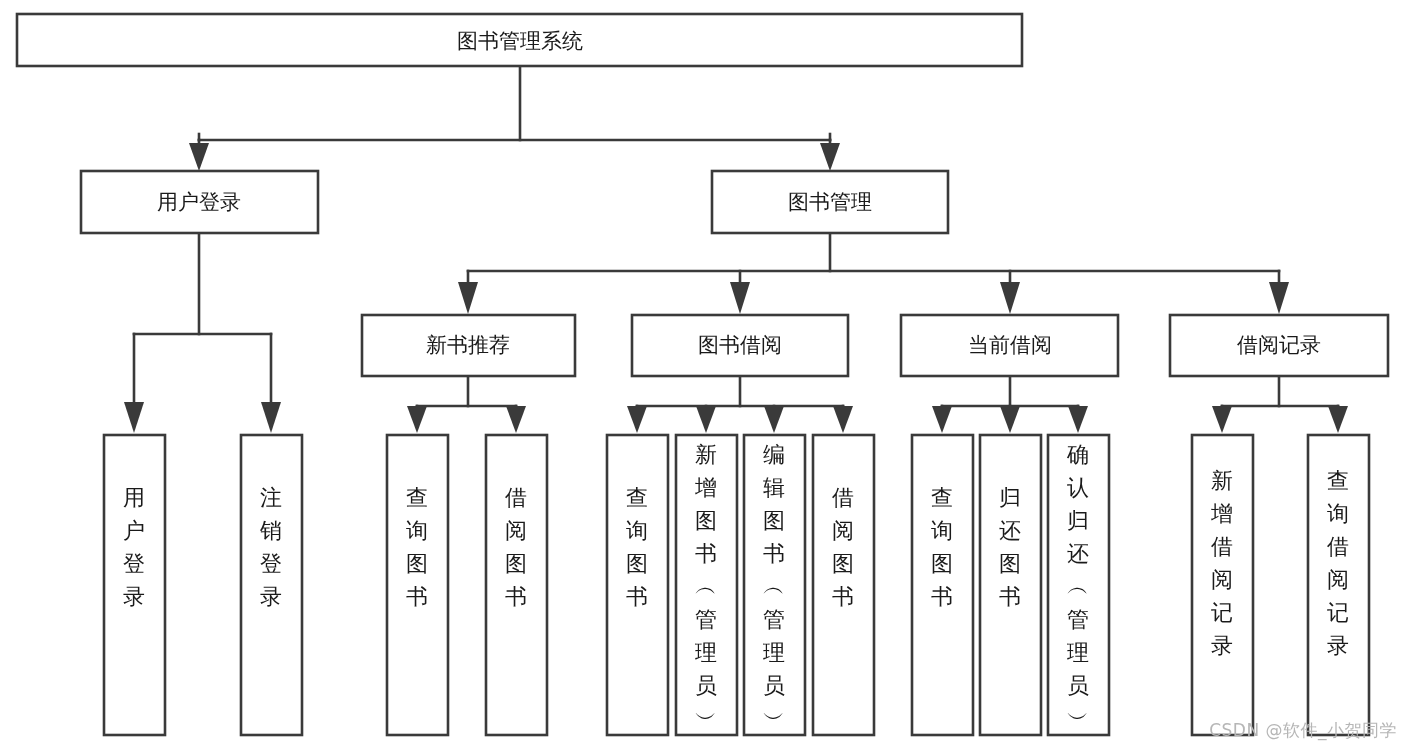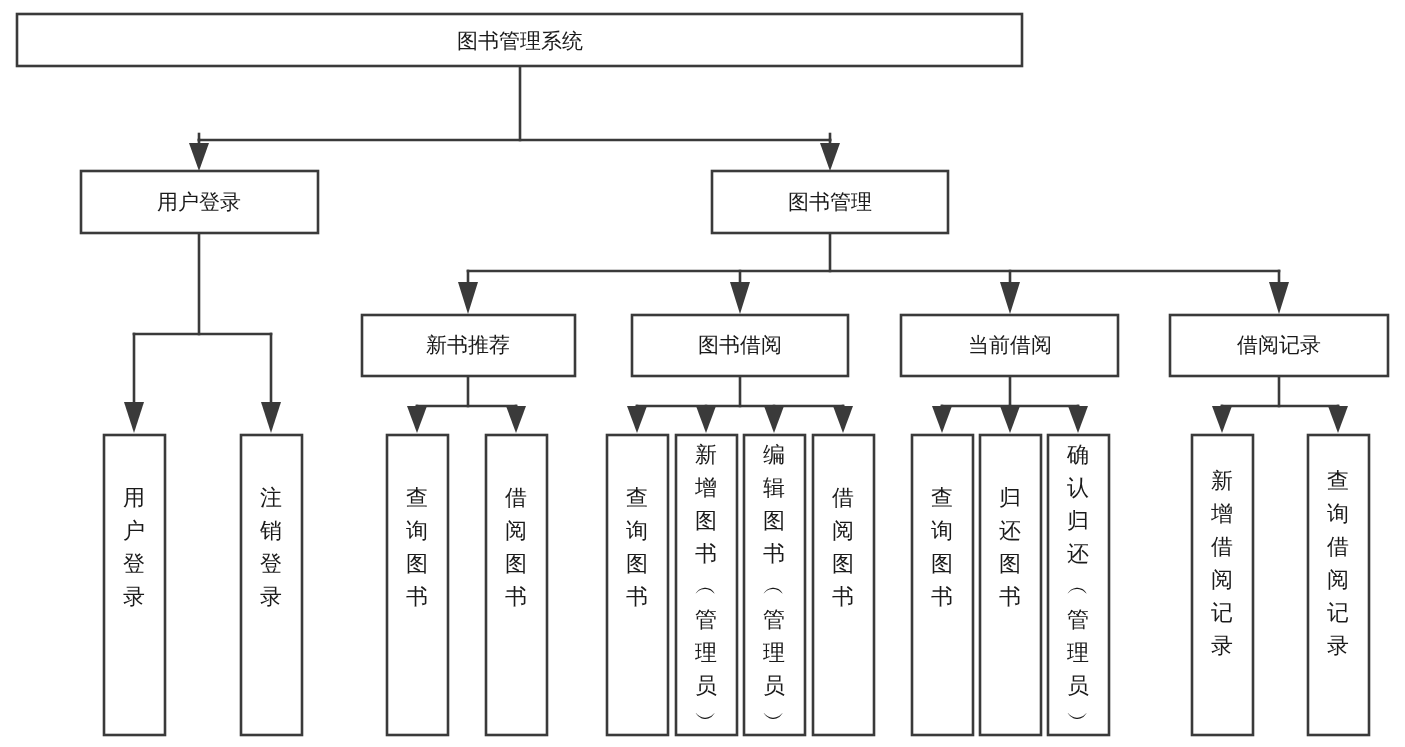--- a/index.html
+++ b/index.html
@@ -237,13 +237,14 @@
         <text class="leaf-label-v" x="1222" y="488"><tspan x="1222" dy="0">新</tspan><tspan x="1222" dy="33">增</tspan><tspan x="1222" dy="33">借</tspan><tspan x="1222" dy="33">阅</tspan><tspan x="1222" dy="33">记</tspan><tspan x="1222" dy="33">录</tspan></text>
       </g>
 
       <g>
         <rect class="node-box" x="1308" y="435" width="61" height="300"></rect>
         <text class="leaf-label-v" x="1338" y="488"><tspan x="1338" dy="0">查</tspan><tspan x="1338" dy="33">询</tspan><tspan x="1338" dy="33">借</tspan><tspan x="1338" dy="33">阅</tspan><tspan x="1338" dy="33">记</tspan><tspan x="1338" dy="33">录</tspan></text>
       </g>
     </g>
   </svg>
 
+  <div class="watermark-text">CSDN @软件_小贺同学</div>
 </div>
 
 </body></html>

